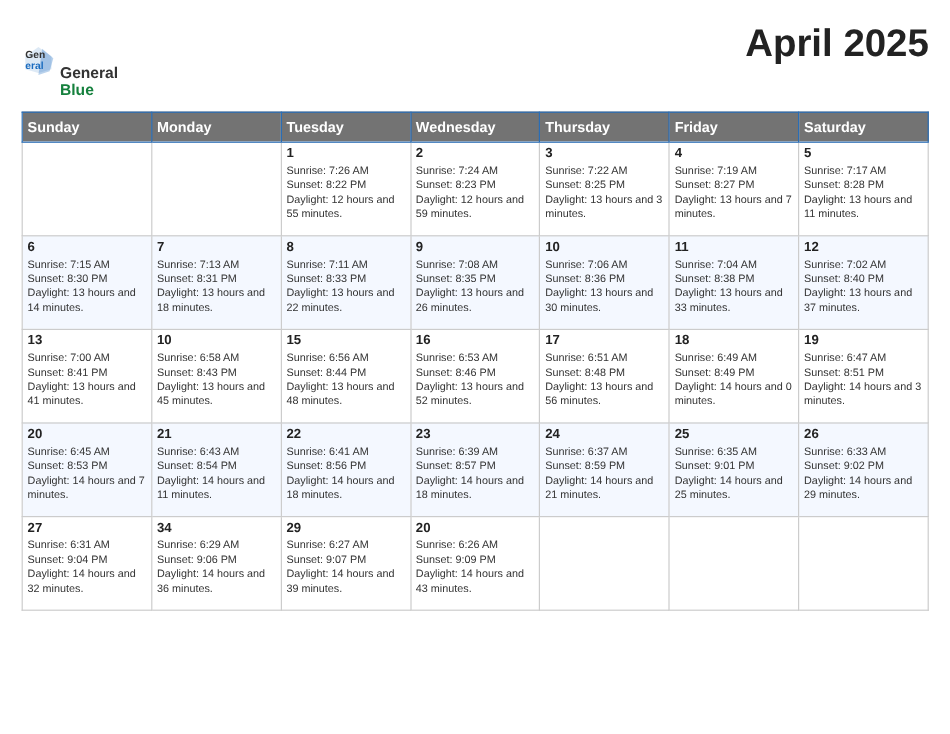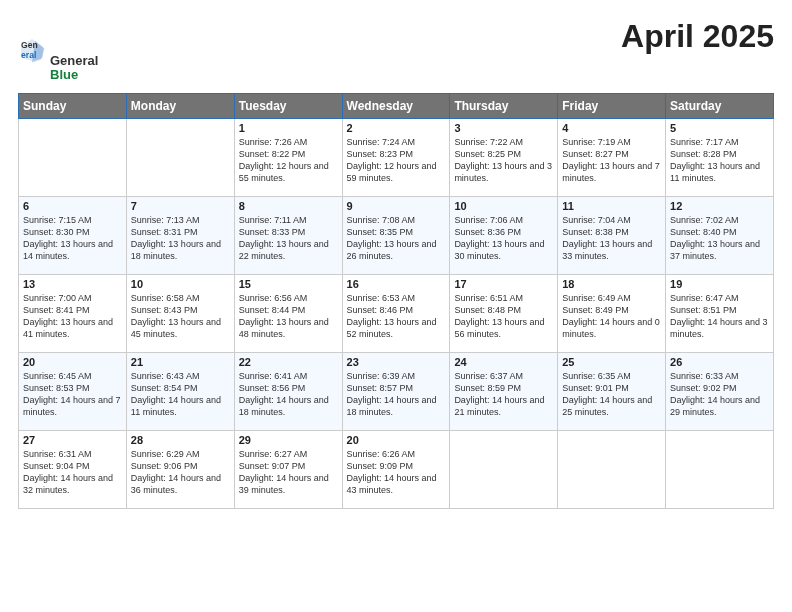--- a/index.html
+++ b/index.html
@@ -198,21 +198,21 @@
           <td><span class="day-number">24</span>
         <span class="cell-text">Sunrise: 6:37 AM<br>Sunset: 8:59 PM<br>Daylight: 14 hours and 21 minutes.</span></td>
           <td><span class="day-number">25</span>
         <span class="cell-text">Sunrise: 6:35 AM<br>Sunset: 9:01 PM<br>Daylight: 14 hours and 25 minutes.</span></td>
           <td><span class="day-number">26</span>
         <span class="cell-text">Sunrise: 6:33 AM<br>Sunset: 9:02 PM<br>Daylight: 14 hours and 29 minutes.</span></td>
         </tr>
         <tr>
           <td><span class="day-number">27</span>
         <span class="cell-text">Sunrise: 6:31 AM<br>Sunset: 9:04 PM<br>Daylight: 14 hours and 32 minutes.</span></td>
-          <td><span class="day-number">28</span>
+          <td><span class="day-number">34</span>
         <span class="cell-text">Sunrise: 6:29 AM<br>Sunset: 9:06 PM<br>Daylight: 14 hours and 36 minutes.</span></td>
           <td><span class="day-number">29</span>
         <span class="cell-text">Sunrise: 6:27 AM<br>Sunset: 9:07 PM<br>Daylight: 14 hours and 39 minutes.</span></td>
           <td><span class="day-number">20</span>
         <span class="cell-text">Sunrise: 6:26 AM<br>Sunset: 9:09 PM<br>Daylight: 14 hours and 43 minutes.</span></td>
           <td class="empty-cell"></td>
           <td class="empty-cell"></td>
           <td class="empty-cell"></td>
         </tr>
       </tbody>

